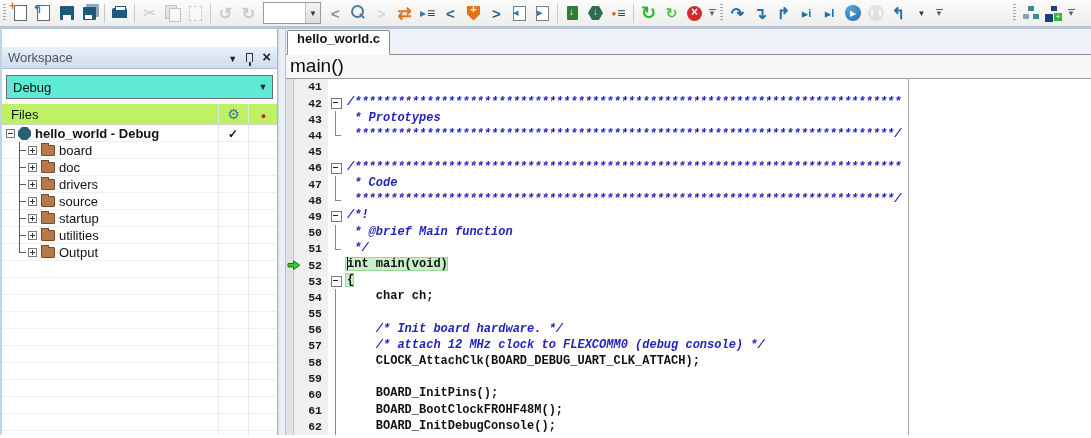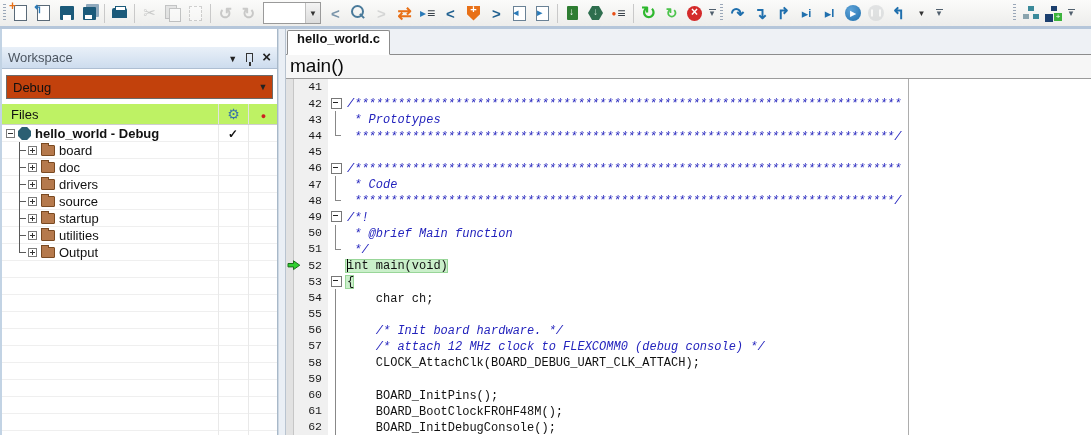--- a/index.html
+++ b/index.html
@@ -96,21 +96,21 @@
   .workspace{width:276px;display:flex;flex-direction:column;background:#fff;border-right:1px solid #a8b8c8;}
   .ws-title{height:22px;display:flex;align-items:center;padding:0 6px;
             background:linear-gradient(#e9f0f8,#cddcee);border-bottom:1px solid #aebed2;color:#4c5560;margin-top:18px;}
   .ws-title-label{flex:1;}
   .ws-title-icons{display:flex;gap:9px;align-items:center;color:#222;}
   .w-dropdown-icon::before{content:"▼";font-size:9px;}
   .w-pin-icon{display:inline-block;width:7px;height:9px;border:1.5px solid #333;border-bottom:none;position:relative;}
   .w-pin-icon::after{content:"";position:absolute;left:2px;bottom:-4px;width:1.5px;height:4px;background:#333;}
   .w-close-icon::before{content:"×";font-size:15px;font-weight:bold;line-height:10px;}
   .ws-combo-wrap{padding:6px 4px 5px 4px;}
-  .ws-combo{height:24px;border:1px solid #6b6b6b;background:#c2410c;display:flex;align-items:center;padding-left:6px;justify-content:flex-end;}
+  .ws-combo{height:24px;border:1px solid #6b6b6b;background:#5eead4;display:flex;align-items:center;padding-left:6px;justify-content:flex-end;}
   .ws-combo-label{flex:1;}
   .ws-combo-dd{width:18px;align-self:stretch;display:flex;align-items:center;justify-content:center;font-size:9px;color:#222;}
   .files-header{height:21px;display:flex;align-items:center;padding-left:9px;background:#bef264;
                 border-bottom:1px solid #cfcfcf;position:relative;}
   .fh-col{position:absolute;top:0;height:100%;width:30px;border-left:1px solid #e2e2e2;
           display:flex;align-items:center;justify-content:center;}
   .fh-col.c1{left:216px;} .fh-col.c2{left:246px;}
   .gear-icon::before{content:"⚙";color:#3a75a8;font-size:14px;}
   .breakpoint-dot-icon::before{content:"●";color:#cc2020;font-size:9px;}
   .tree{flex:1;position:relative;overflow:hidden;
@@ -141,22 +141,22 @@
   
   .editor{flex:1;display:flex;flex-direction:column;background:#fff;min-width:0;}
   .tab-bar{height:26px;background:#eef1f5;border-bottom:1px solid #8c8c8c;display:flex;align-items:flex-end;padding-left:1px;}
   .tab{height:25px;margin-bottom:-1px;background:#fff;border:1px solid #8c8c8c;border-bottom:1px solid #fff;
        border-radius:2px 2px 0 0;display:flex;align-items:center;gap:10px;padding:0 9px;font-weight:bold;flex-direction:column;}
   .tab-close::before{content:"×";font-weight:bold;font-size:14px;color:#222;}
   .context-bar{height:24px;background:#f6f6f6;border-bottom:1px solid #9b9b9b;display:flex;align-items:center;
        padding-left:4px;font-size:19px;color:#0a0a0a;}
   .code-wrap{flex:1;display:flex;}
   .code-pane{width:623px;border-right:1px solid #adadad;display:flex;flex-direction:column;}
-  .code-row{height:16.2px;display:flex;align-items:flex-end;position:relative;
-       font-family:"Liberation Mono",monospace;font-size:12px;}
+  .code-row{height:16.2px;display:flex;align-items:flex-start;position:relative;
+       font-family:"Liberation Mono",monospace;font-size:12px;font-weight:bold;}
   .bp{width:8px;align-self:stretch;background:#e2e2e2;border-right:1px solid #c6c6c6;flex:none;}
   .ln{width:34px;align-self:stretch;background:#f0f0f0;color:#1a1a1a;display:flex;align-items:center;
       justify-content:flex-end;padding-right:6px;flex:none;font-size:11.5px;}
   .fold{width:17px;align-self:stretch;position:relative;flex:none;}
   .fold.minus::before{content:"";position:absolute;left:3px;top:3px;width:9px;height:9px;border:1px solid #777;background:#fff;}
   .fold.minus::after{content:"";position:absolute;left:5px;top:7px;width:5px;height:1px;background:#222;}
   .fold.line::before{content:"";position:absolute;left:7px;top:0;bottom:0;width:1px;background:#888;}
   .fold.end::before{content:"";position:absolute;left:7px;top:0;height:8px;width:1px;background:#888;}
   .fold.end::after{content:"";position:absolute;left:7px;top:8px;width:6px;height:1px;background:#888;}
   .txt{white-space:pre;padding-left:2px;}

